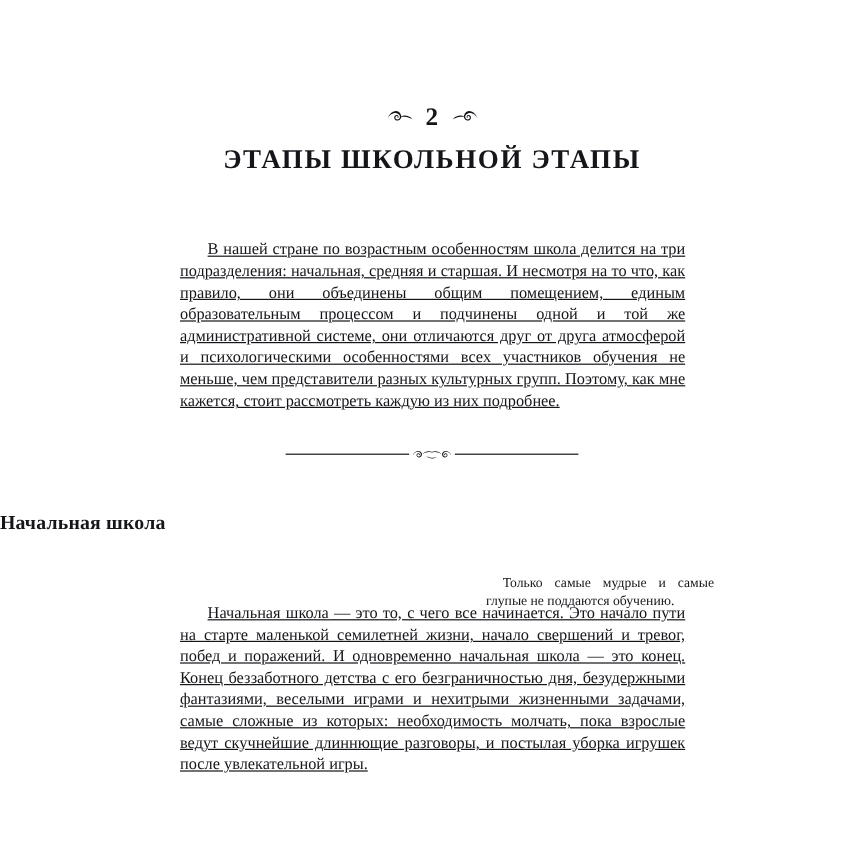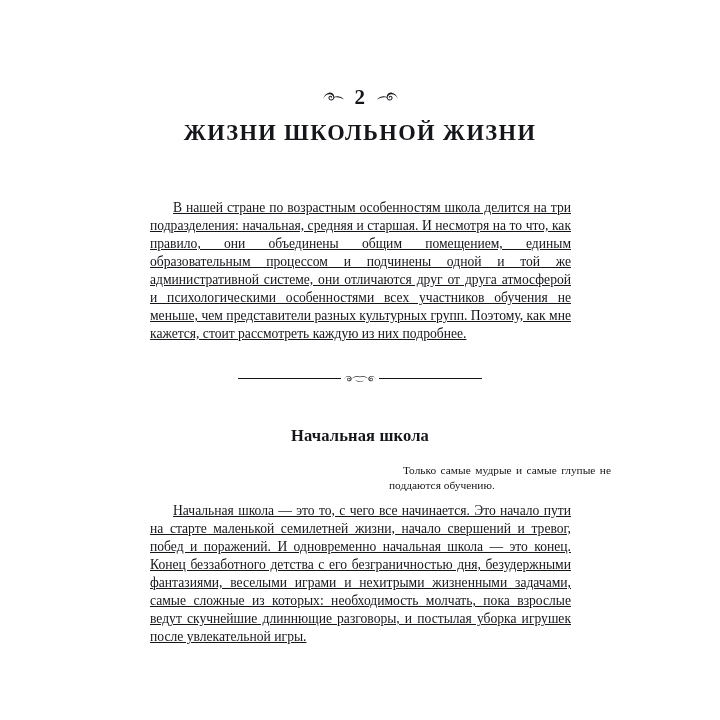--- a/index.html
+++ b/index.html
@@ -109,37 +109,36 @@
     margin: 0 1px;
   }
   .divider-ornament svg { display: block; }
 
   
   .section-heading {
     position: absolute;
     left: 0;
     top: 412px;
     width: 720px;
-    text-align: center;
     font-size: 16.5px;
     font-weight: 700;
     letter-spacing: 0.15px;
     line-height: 20px;
     color: #15161a;
   }
 
   
   .epigraph {
     position: absolute;
     left: 349px;
     top: 447px;
     width: 222px;
   }
   .epigraph-text {
-    margin: 0;
+    margin: 16px;
     font-size: 11.4px;
     line-height: 14.6px;
     text-align: justify;
     text-indent: 14px;
     color: #15161a;
   }
   .epigraph-source {
     margin: 9px 0 0 0;
     font-size: 11.6px;
     font-style: italic;
@@ -170,21 +169,21 @@
         </svg>
       </span>
       <span class="chapter-number">2</span>
       <span class="fleuron right">
         <svg viewBox="0 0 44 26" width="22" height="13" aria-hidden="true">
           <path fill="currentColor" d="M2 16c3-7 10-11 16-9 4 1.3 5.6 5 4.2 7.8-1.1 2.2-4 3-6 1.6-1.6-1.1-1.7-3.3-.3-4.4 1.1-.9 2.7-.5 3.1.7.3.9-.2 1.8-1 2 .9.2 1.9-.4 2.2-1.4.5-1.7-.8-3.4-2.6-3.6-2.6-.3-4.8 1.9-4.6 4.4.2 3 3.1 5.2 6.2 4.7 3.9-.6 6.3-4.3 5.5-8C23.7 5.6 19 2.6 14.3 3.3 8.6 4.2 4 9.2 2 16z"></path>
           <path fill="currentColor" d="M24 13.5c4.2-1.2 9-1 13.6.6 2.2.8 4.2 1.8 5.9 3-1.2-2-3.3-3.8-6-5-4.6-2-9.8-2.1-13.5.4z"></path>
         </svg>
       </span>
     </div>
-    <h1 class="chapter-title">ЖИЗНИ ШКОЛЬНОЙ ЖИЗНИ</h1>
+    <h1 class="chapter-title">ЭТАПЫ ШКОЛЬНОЙ ЭТАПЫ</h1>
   </header>
 
   <section class="text-column">
     <p class="body-par">В нашей стране по возрастным особенностям школа делится на три подразделения: начальная, средняя и старшая. И несмотря на то что, как правило, они объединены общим помещением, единым образовательным процессом и подчинены одной и той же административной системе, они отличаются друг от друга атмосферой и психологическими особенностями всех участников обучения не меньше, чем представители разных культурных групп. Поэтому, как мне кажется, стоит рассмотреть каждую из них подробнее.</p>
   </section>
 
   <div class="divider">
     <span class="divider-rule"></span>
     <span class="divider-ornament">
       <svg viewBox="0 0 60 14" width="36" height="9" aria-hidden="true">

